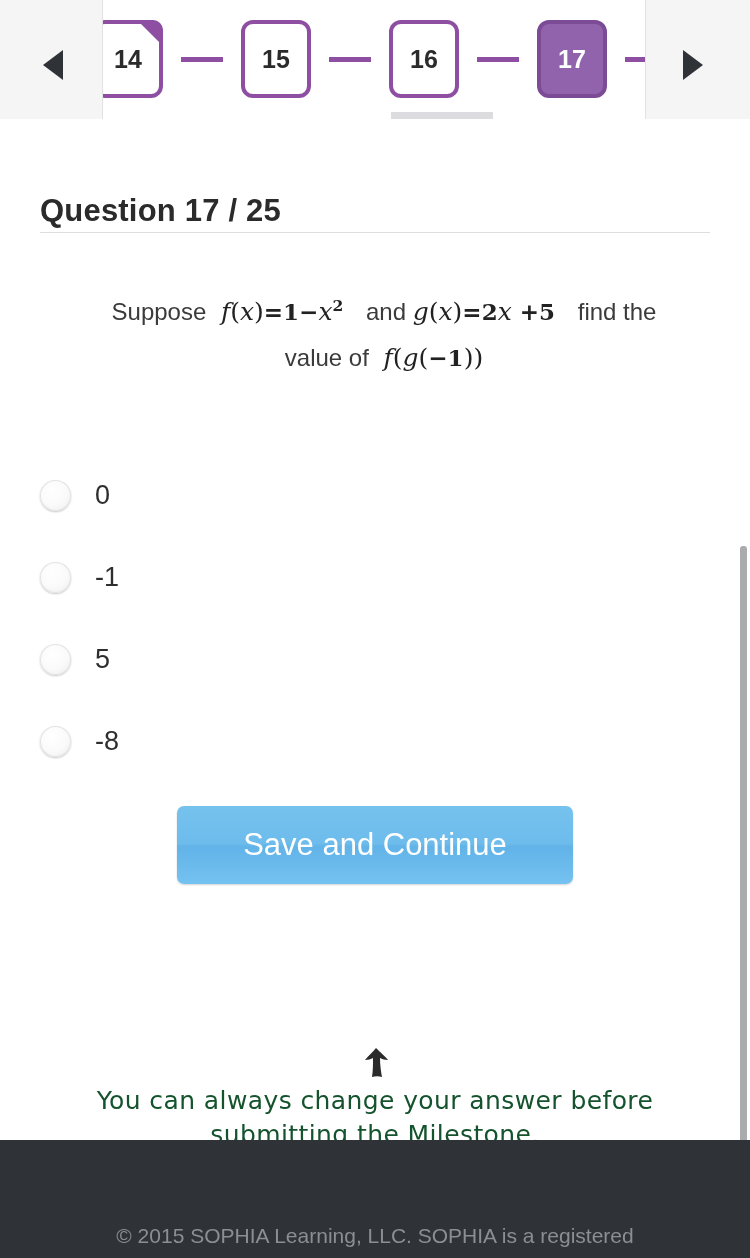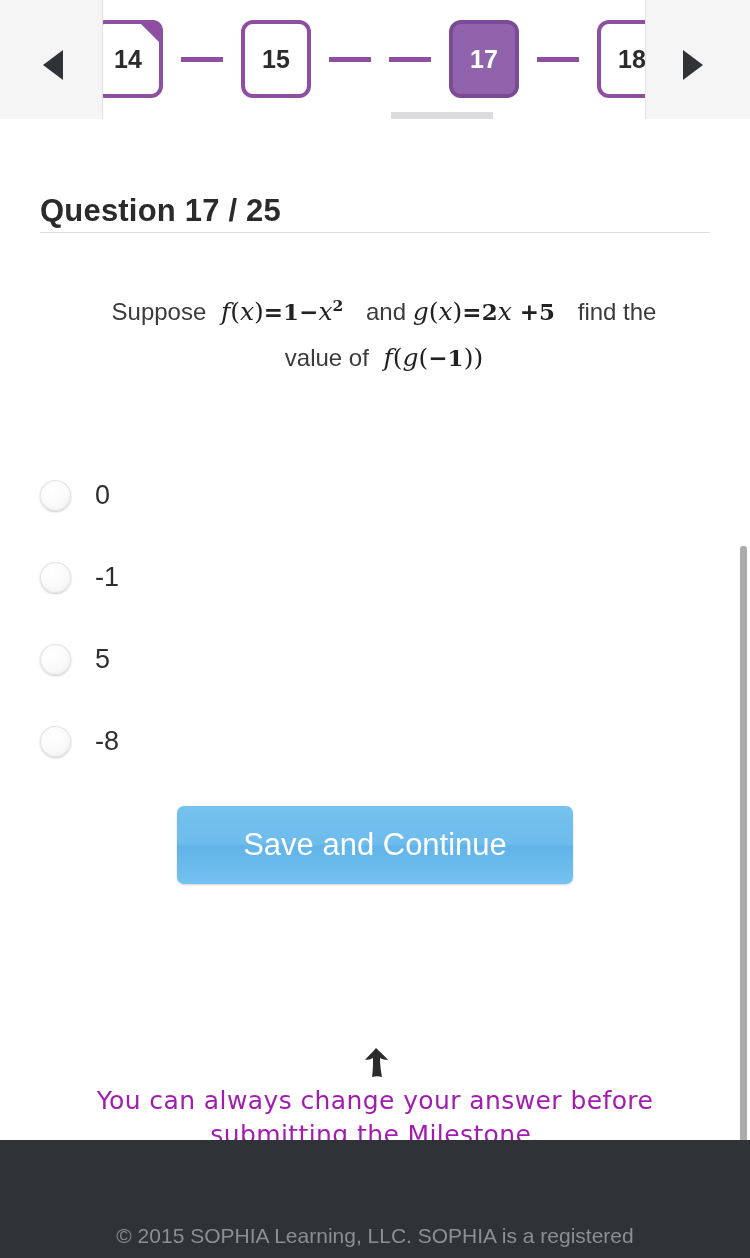--- a/index.html
+++ b/index.html
@@ -255,21 +255,21 @@
   }
   .note-text {
     position: absolute;
     left: 60px;
     top: 965px;
     width: 630px;
     text-align: center;
     font-family: "DejaVu Sans", sans-serif;
     font-size: 25px;
     line-height: 1.35;
-    color: #a21caf;
+    color: #14532d;
     letter-spacing: 0.4px;
   }
 
   
   .page-scrollbar {
     position: absolute;
     left: 740px;
     top: 427px;
     width: 7px;
     height: 713px;
@@ -312,20 +312,23 @@
   <div class="nav-track-wrap">
     <div class="nav-track">
       <div class="node folded" style="margin-left:-18px;">
         <span>14</span>
       </div>
       <div class="connector"></div>
       <div class="node">
         <span>15</span>
       </div>
       <div class="connector"></div>
+      <div class="node">
+        <span>16</span>
+      </div>
       <div class="connector"></div>
       <div class="node current">
         <span>17</span>
       </div>
       <div class="connector"></div>
       <div class="node">
         <span>18</span>
       </div>
       <div class="connector"></div>
     </div>

